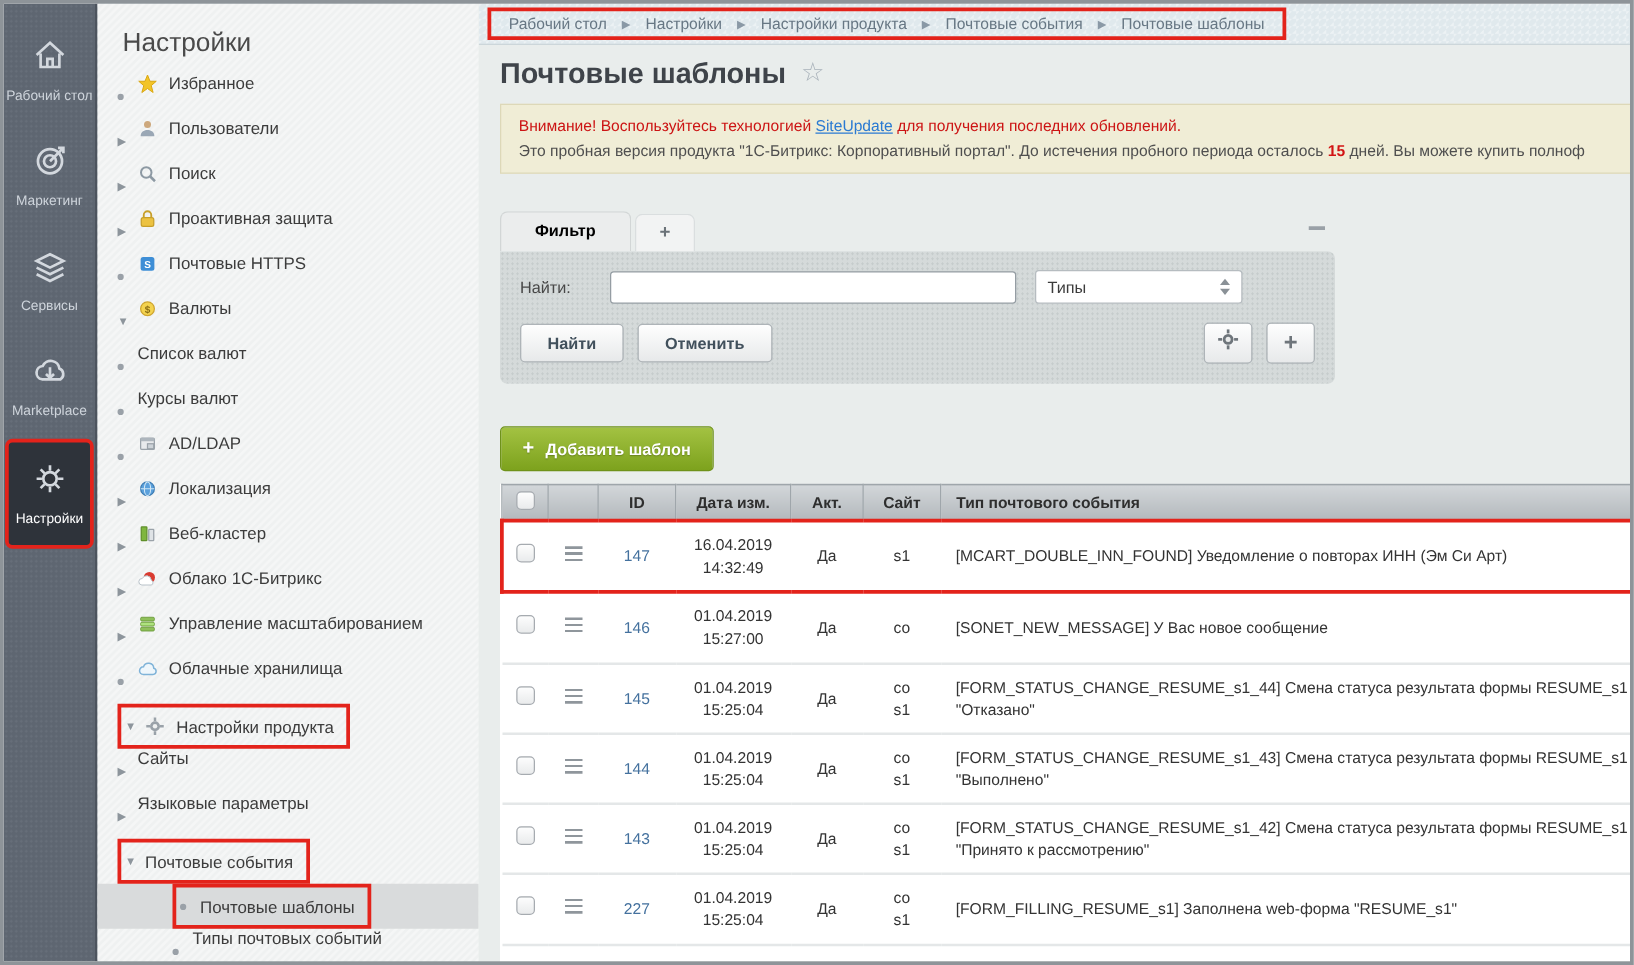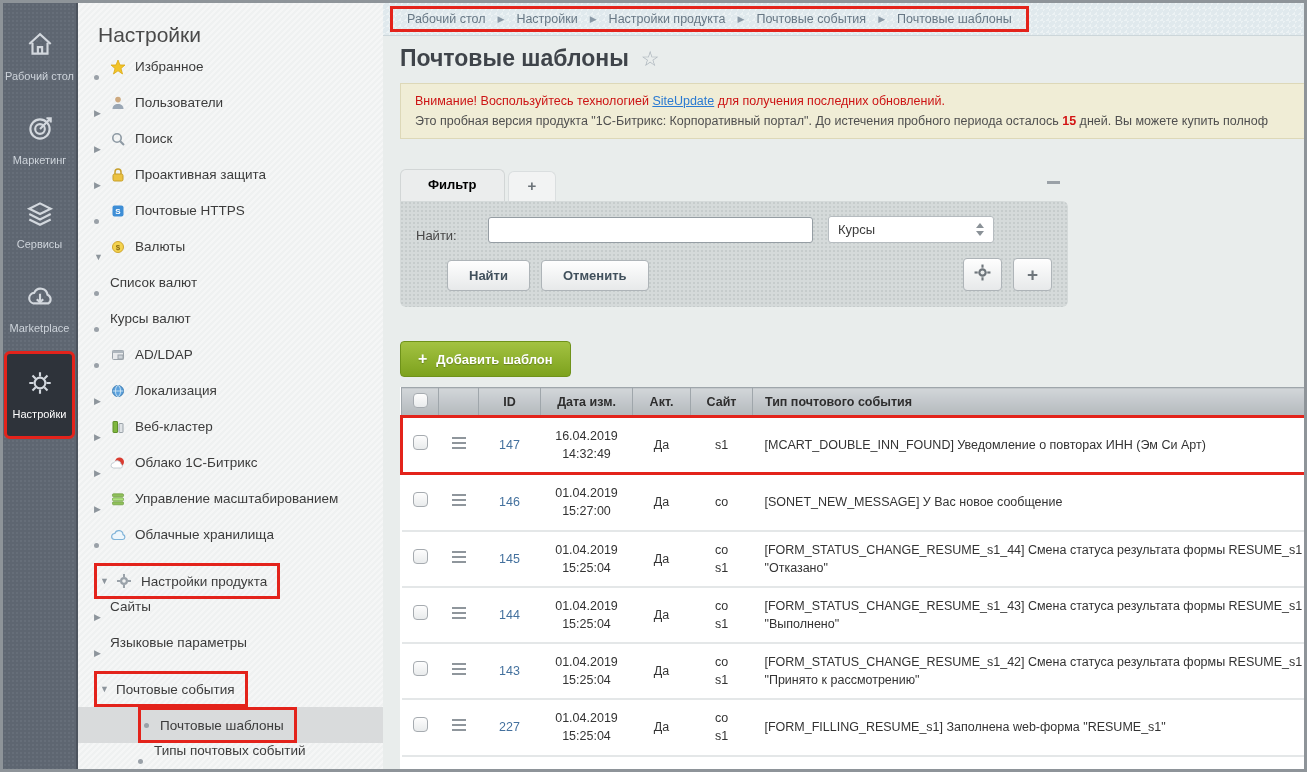--- a/index.html
+++ b/index.html
@@ -64,30 +64,30 @@
   .notice-line2 { color:#4f4f4f; }
   .days { color:#d21414; font-weight:bold; }
   
   .filter-wrap { margin:30px 0 0 17px; width:668px; position:relative; flex:none; }
   .tabs { display:flex; align-items:flex-end; gap:3px; height:32px; }
   .tab-active { background:#ebeded; border:1px solid #d2d6d6; border-bottom:none; border-radius:6px 6px 0 0; padding:7px 27px 9px; font-size:13px; font-weight:bold; color:#000000; cursor:pointer; }
   .tab-add { background:#f2f3f3; border:1px solid #dadedf; border-bottom:none; border-radius:6px 6px 0 0; padding:5px 19px 7px; color:#6b7278; font-size:15px; font-weight:bold; cursor:pointer; }
   .collapse-btn { position:absolute; right:8px; top:12px; width:13px; height:3px; background:#9aa1a7; cursor:pointer; }
   .filter-body { background:#d5dada; border-radius:0 6px 6px 6px; padding:15px 16px 16px;
     background-image:radial-gradient(#c6cccc 1px, transparent 1px); background-size:4px 4px; }
-  .f-row { display:flex; align-items:flex-end; }
+  .f-row { display:flex; align-items:center; }
   .find-label { width:60px; font-size:13px; color:#474747; }
   .find-input { width:325px; height:26px; border:1px solid #959da3; border-radius:3px; margin-left:12px; font-size:13px; padding:0 6px; }
   .select-box { margin-left:15px; width:166px; height:27px; background:#fff; border:1px solid #b6bcc0; border-radius:3px; display:flex; align-items:center; justify-content:space-between; padding:0 9px; font-size:13px; color:#3c3c3c; cursor:pointer; }
   .spin { display:flex; flex-direction:column; gap:3px; }
   .spin i { width:0; height:0; border-left:4px solid transparent; border-right:4px solid transparent; display:block; }
   .spin .up { border-bottom:5px solid #8a9197; }
   .spin .dn { border-top:5px solid #8a9197; }
   .f-row2 { margin-top:15px; }
-  .btn { background:linear-gradient(#fefefe,#e7e9ea); border:1px solid #aeb4b8; border-radius:4px; padding:7px 21px; font-size:13px; font-weight:bold; color:#41505c; cursor:pointer;margin-left:31px; }
+  .btn { background:linear-gradient(#fefefe,#e7e9ea); border:1px solid #aeb4b8; border-radius:4px; padding:7px 21px; font-size:13px; font-weight:bold; color:#41505c; cursor:pointer; }
   .btn + .btn { margin-left:11px; }
   .f-spacer { flex:1; }
   .icon-btn { width:39px; height:33px; background:linear-gradient(#fefefe,#e7e9ea); border:1px solid #aeb4b8; border-radius:4px; display:flex; align-items:center; justify-content:center; margin-left:11px; cursor:pointer; color:#6e757b; font-size:19px; font-weight:bold; }
   
   .add-btn { margin:34px 0 0 17px; align-self:flex-start; flex:none;
     background:linear-gradient(#a3c242,#7da21d); border:1px solid #6f921a; border-radius:4px;
     color:#fff; font-weight:bold; font-size:13px; padding:8px 17px; display:inline-flex; gap:9px; align-items:center; cursor:pointer;
     text-shadow:0 1px 1px rgba(0,0,0,.25); }
   .add-plus { font-size:16px; font-weight:bold; }
   .table-wrap { margin:10px 0 0 17px; flex:none; }
@@ -367,21 +367,21 @@
     <div class="tabs">
       <div class="tab-active">Фильтр</div>
       <div class="tab-add">+</div>
     </div>
     <span class="collapse-btn"></span>
     <div class="filter-body">
       <div class="f-row">
         <span class="find-label">Найти:</span>
         <input class="find-input" type="text" value="" style="">
         <div class="select-box">
-          <span>Курсы</span>
+          <span>Типы</span>
           <span class="spin">
               <i class="up"></i>
               <i class="dn"></i>
             </span>
         </div>
       </div>
       <div class="f-row f-row2">
         <button class="btn">Найти</button>
         <button class="btn">Отменить</button>
         <span class="f-spacer"></span>

